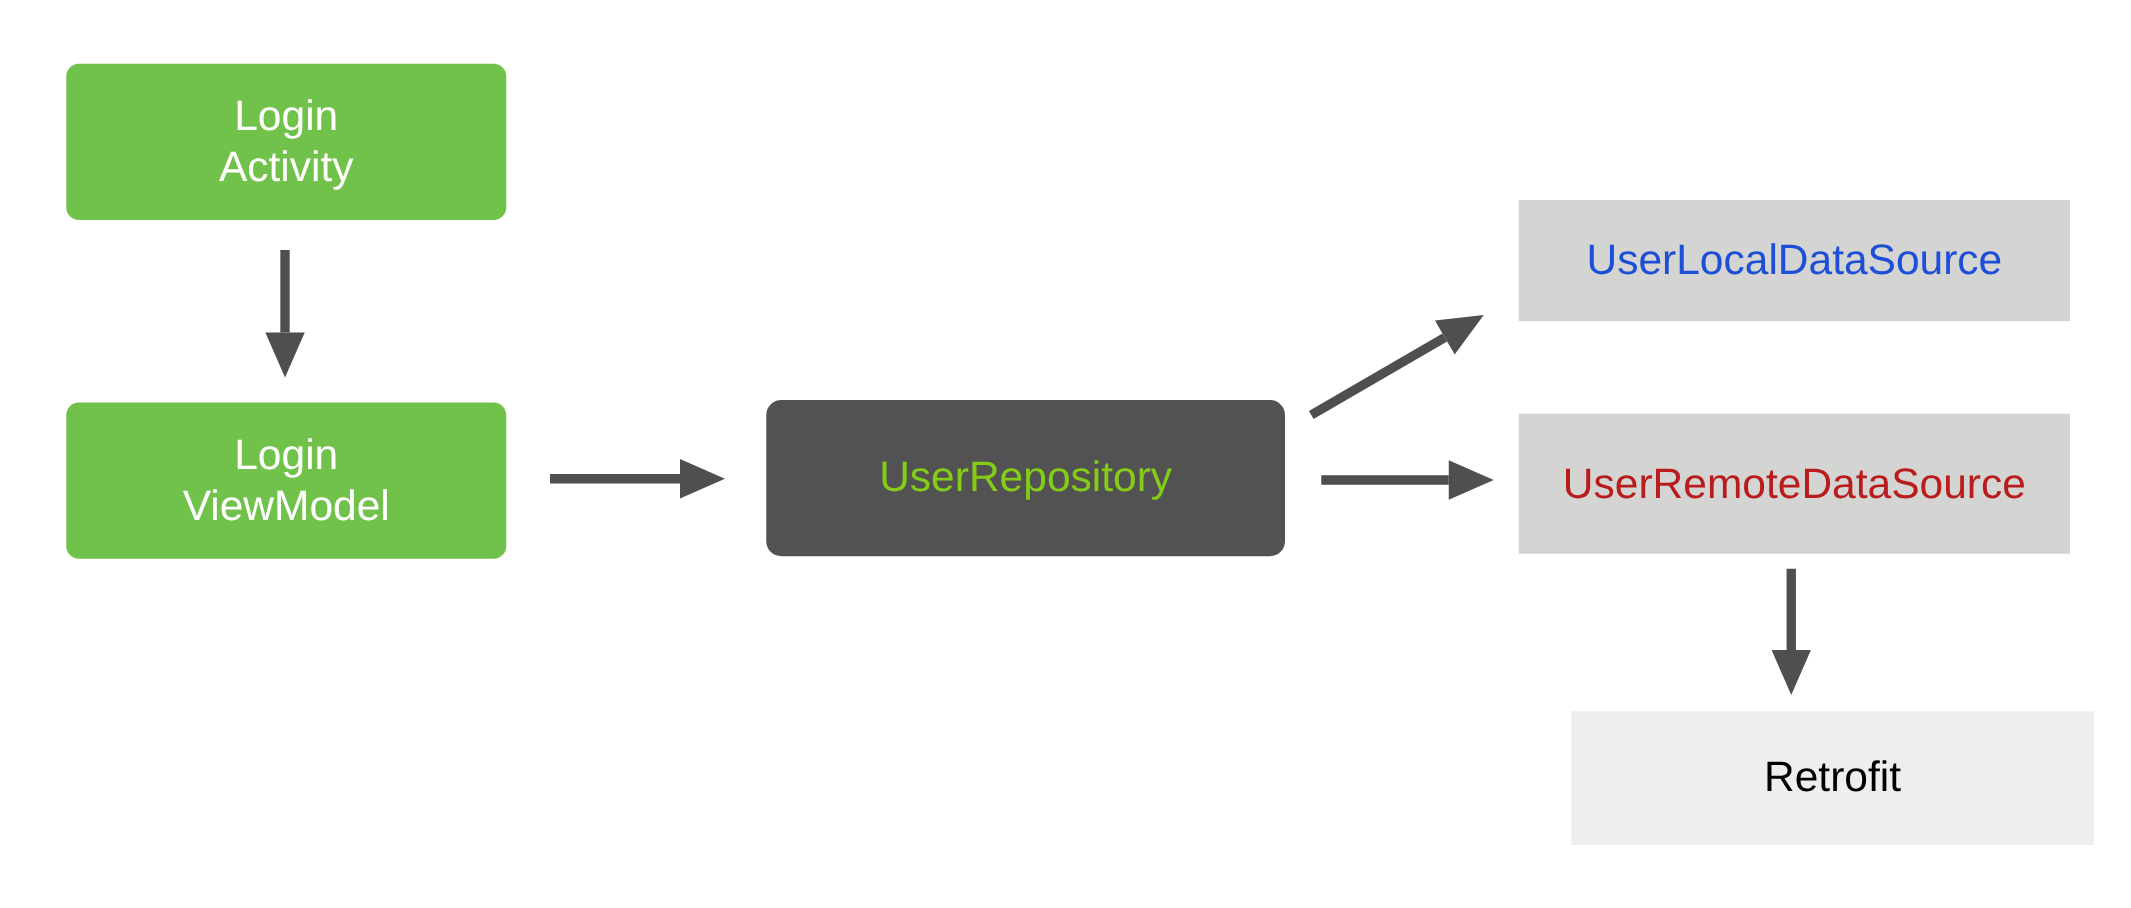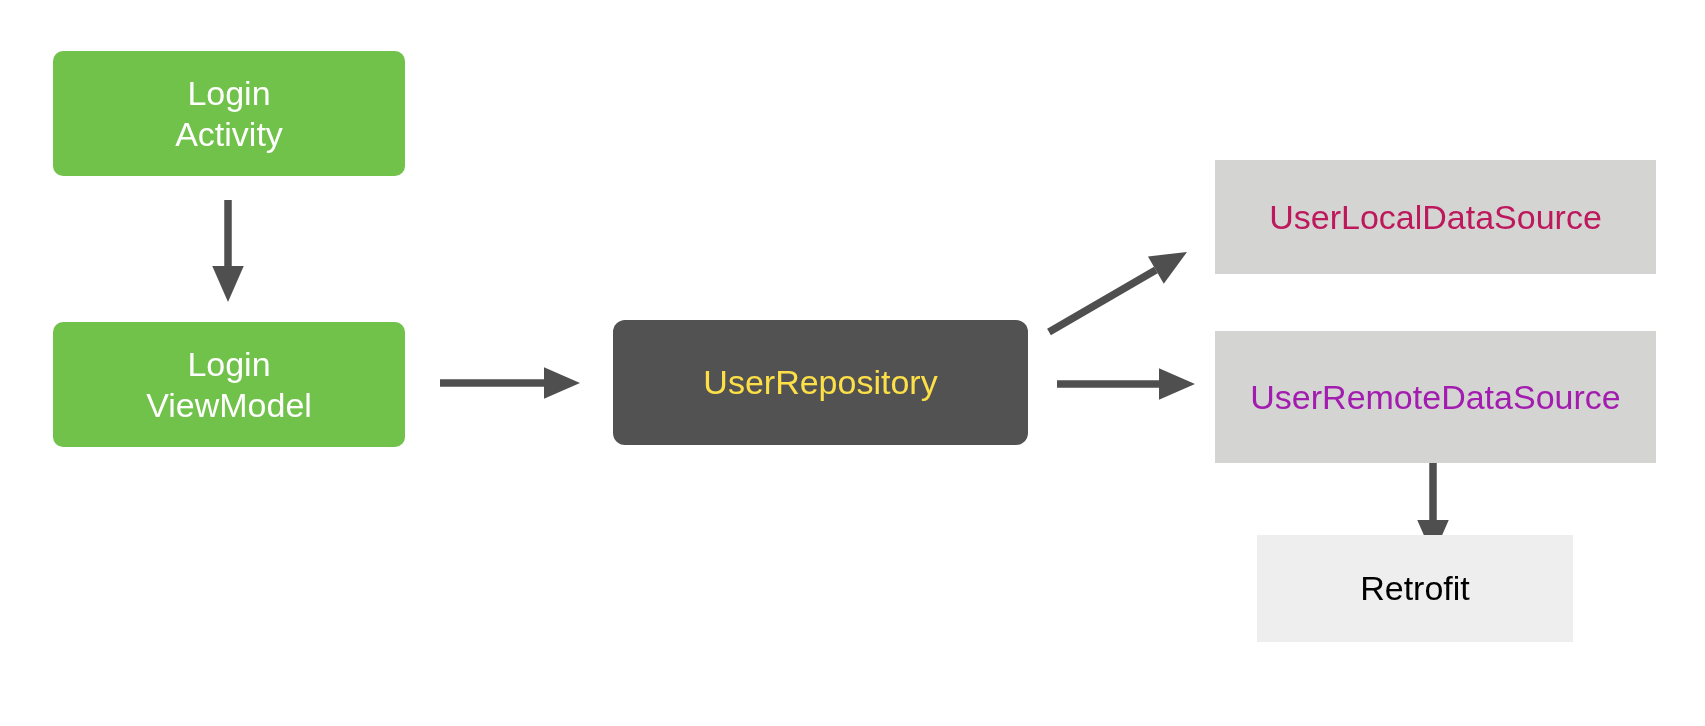--- a/index.html
+++ b/index.html
@@ -53,18 +53,18 @@
       <g>
         <line x1="1433" y1="455" x2="1433" y2="520" stroke="#4F4F4F" stroke-width="7.5"></line>
         <polygon points="1433,556 1417.25,520 1448.75,520" fill="#4F4F4F"></polygon>
       </g>
     </svg>
 
   <div class="node" style="left: 53px; top: 51px; width: 352px; height: 125px; background: rgb(113, 194, 74); color: rgb(255, 255, 255); border-radius: 10px;">Login
 Activity</div>
   <div class="node" style="left: 53px; top: 322px; width: 352px; height: 125px; background: rgb(113, 194, 74); color: rgb(255, 255, 255); border-radius: 10px;">Login
 ViewModel</div>
-  <div class="node" style="left: 613px; top: 320px; width: 415px; height: 125px; background: rgb(82, 82, 82); color: #fde047; border-radius: 12px; text-align: right;">UserRepository</div>
-  <div class="node" style="left: 1215px; top: 160px; width: 441px; height: 114px; background: rgb(212, 212, 210); color: #be185d; border-radius: 0px;">UserLocalDataSource</div>
-  <div class="node" style="left: 1215px; top: 331px; width: 441px; height: 132px; background: rgb(212, 212, 210); color: #a21caf; border-radius: 0px;">UserRemoteDataSource</div>
-  <div class="node" style="left: 1257px; top: 535px; width: 316px; height: 107px; background: rgb(238, 238, 238); color: rgb(0, 0, 0); border-radius: 0px;">Retrofit</div>
+  <div class="node" style="left: 613px; top: 320px; width: 415px; height: 125px; background: rgb(82, 82, 82); color: #84cc16; border-radius: 12px; text-align: right;">UserRepository</div>
+  <div class="node" style="left: 1215px; top: 160px; width: 441px; height: 97px; background: rgb(212, 212, 210); color: #1d4ed8; border-radius: 0px;">UserLocalDataSource</div>
+  <div class="node" style="left: 1215px; top: 331px; width: 441px; height: 112px; background: rgb(212, 212, 210); color: #b91c1c; border-radius: 0px;">UserRemoteDataSource</div>
+  <div class="node" style="left: 1257px; top: 569px; width: 418px; height: 107px; background: rgb(238, 238, 238); color: rgb(0, 0, 0); border-radius: 0px;">Retrofit</div>
 
 </div>
 
 </body></html>

